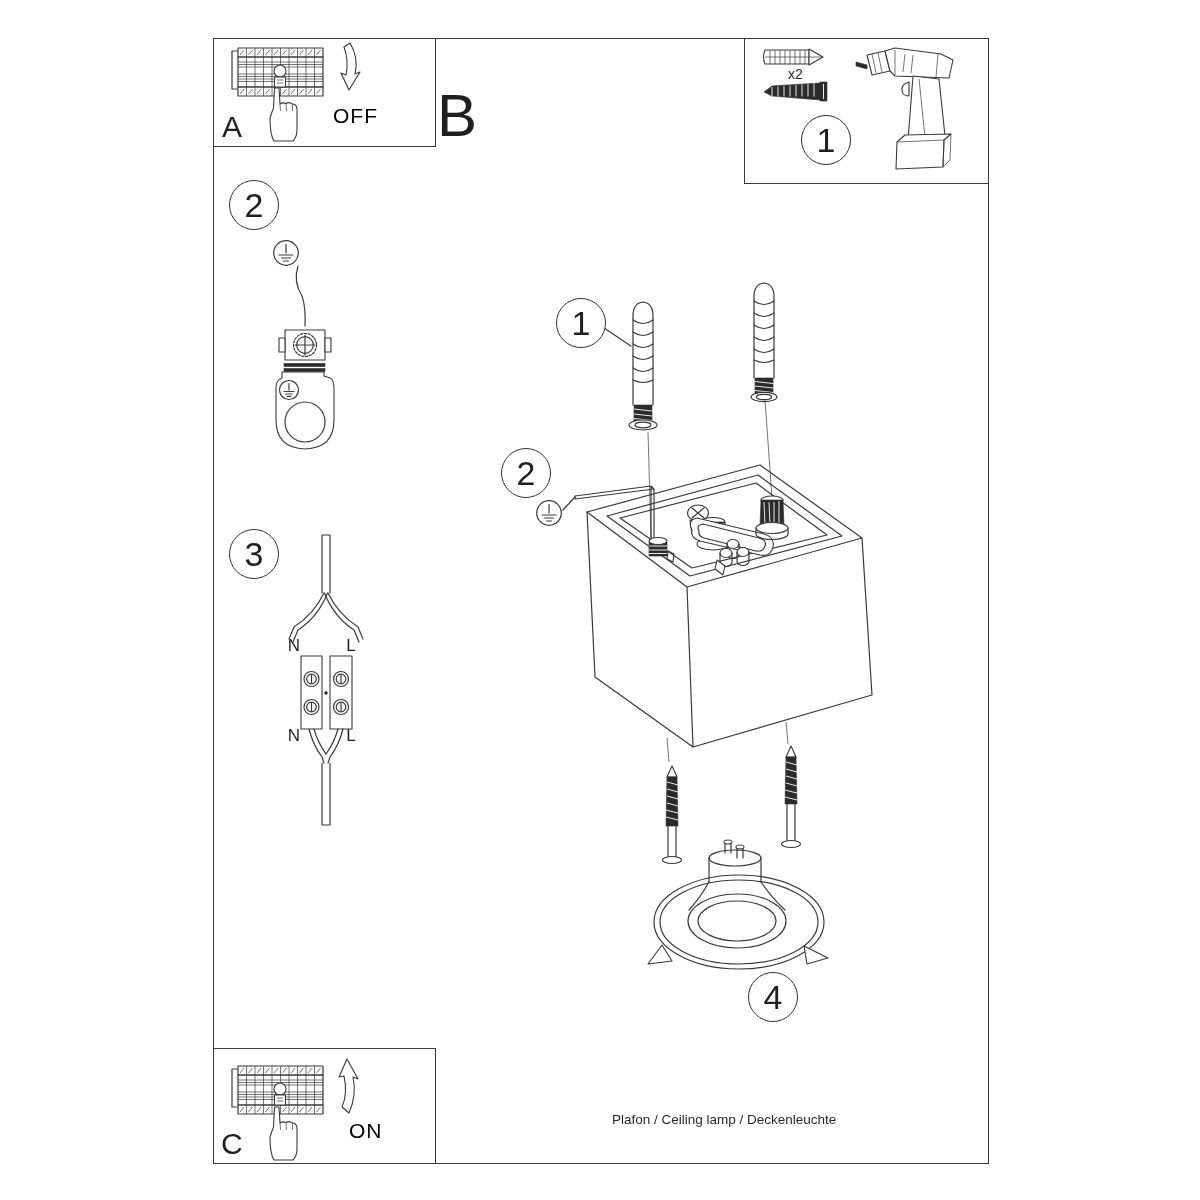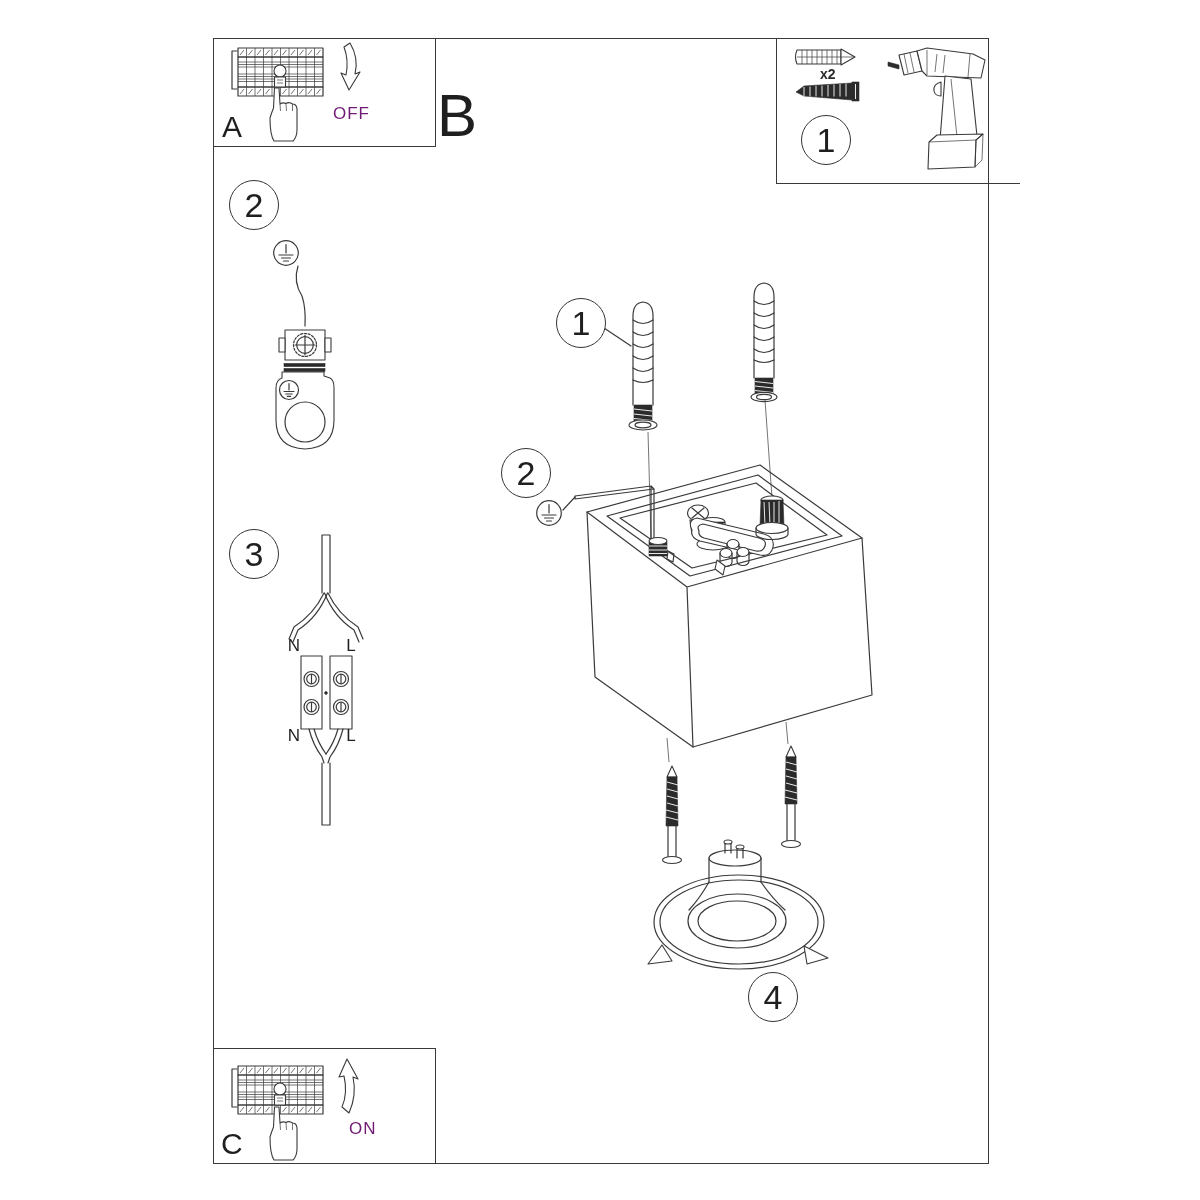--- a/index.html
+++ b/index.html
@@ -3,21 +3,21 @@
 <meta charset="utf-8">
 <style>
   html,body{margin:0;padding:0;background:#fff;}
   #page{position:relative;width:1200px;height:1200px;background:#fff;
         font-family:"Liberation Sans",sans-serif;color:#2e2e2e;overflow:hidden;}
   .abs{position:absolute;}
   .callout{width:48px;height:48px;border:1.7px solid #343434;border-radius:50%;
            background:#fff;display:flex;align-items:center;justify-content:center;
            font-size:34px;line-height:1;color:#1f1f1f;}
   .biglabel{font-size:30px;color:#1f1f1f;}
-  .statelabel{font-size:17px;letter-spacing:1px;color:#701a75;}
+  .statelabel{font-size:21px;letter-spacing:1px;color:#000000;}
   .wirelabel{width:22px;text-align:center;font-size:17px;color:#1f1f1f;}
   svg{display:block;}
   .ln{stroke:#3a3a3a;stroke-width:1.2;fill:none;stroke-linecap:round;stroke-linejoin:round;}
   .lnf{stroke:#3a3a3a;stroke-width:1.1;fill:#fff;stroke-linejoin:round;}
   .dk{fill:#2b2b2b;stroke:#2b2b2b;stroke-width:.6;}
   .wt{stroke:#fff;stroke-width:.9;fill:none;}
   .thin{stroke:#3a3a3a;stroke-width:.7;fill:none;}
   #footer{font-size:13.5px;line-height:20px;color:#2a2a2a;}
 </style>
 </head>
@@ -51,21 +51,21 @@
       <g>
         <path class="lnf" d="M137,5 Q146,20 142,36 L147,34 L136,52 L128,35 L133,37 Q136,22 131,9 Z"></path>
       </g>
     </svg>
     <div class="abs biglabel" style="left:9px;top:72px;">A</div>
     <div class="abs statelabel" style="left:120px;top:66px;">OFF</div>
   </div>
 
   <div class="abs" style="left:437px;top:86px;font-size:60px;line-height:1;color:#1f1f1f;">B</div>
 
-  <div class="abs" style="left:776px;top:38px;width:243px;height:145px;border-left:1.5px solid #3a3a3a;border-bottom:1.5px solid #3a3a3a;font-weight:bold;">
+  <div class="abs" style="left:744px;top:38px;width:243px;height:145px;border-left:1.5px solid #3a3a3a;border-bottom:1.5px solid #3a3a3a;">
     <svg width="243" height="145" viewBox="0 0 243 145">
       <g>
         <path class="lnf" d="M20,12 Q17,19 20,26 L64,26 L64,12 Z"></path>
         <path class="thin" d="M25,12 v14 M30,12 v14 M35,12 v14 M40,12 v14 M45,12 v14 M50,12 v14 M55,12 v14 M60,12 v14 M20,19 h44"></path>
         <path class="lnf" d="M64,11 L78,19 L64,27 Z"></path>
         <path class="thin" d="M64,19 h14"></path>
       </g>
       <g>
         <path class="dk" d="M19,54 L27,48 L75,45 L75,62 L27,58 Z"></path>
         <path class="wt" d="M27,49 v9 M33,48.5 v10 M39,48 v10.5 M45,47.5 v11 M51,47 v11.5 M57,46.5 v12 M63,46 v12.5 M69,45.5 v13"></path>
@@ -295,15 +295,16 @@
       </g>
       <g>
         <path class="lnf" d="M136,64 Q144,46 140,28 L145,30 L134,10 L126,28 L131,27 Q135,44 129,58 Z"></path>
       </g>
     </svg>
     <div class="abs biglabel" style="left:8px;top:78px;">C</div>
     <div class="abs statelabel" style="left:136px;top:70px;">ON</div>
   </div>
 
   <div id="footer" class="abs" style="left:612px;top:1110px;width:380px;">
+    <div>Plafon / Ceiling lamp / Deckenleuchte</div>
   </div>
 
 </div>
 
 </body></html>

